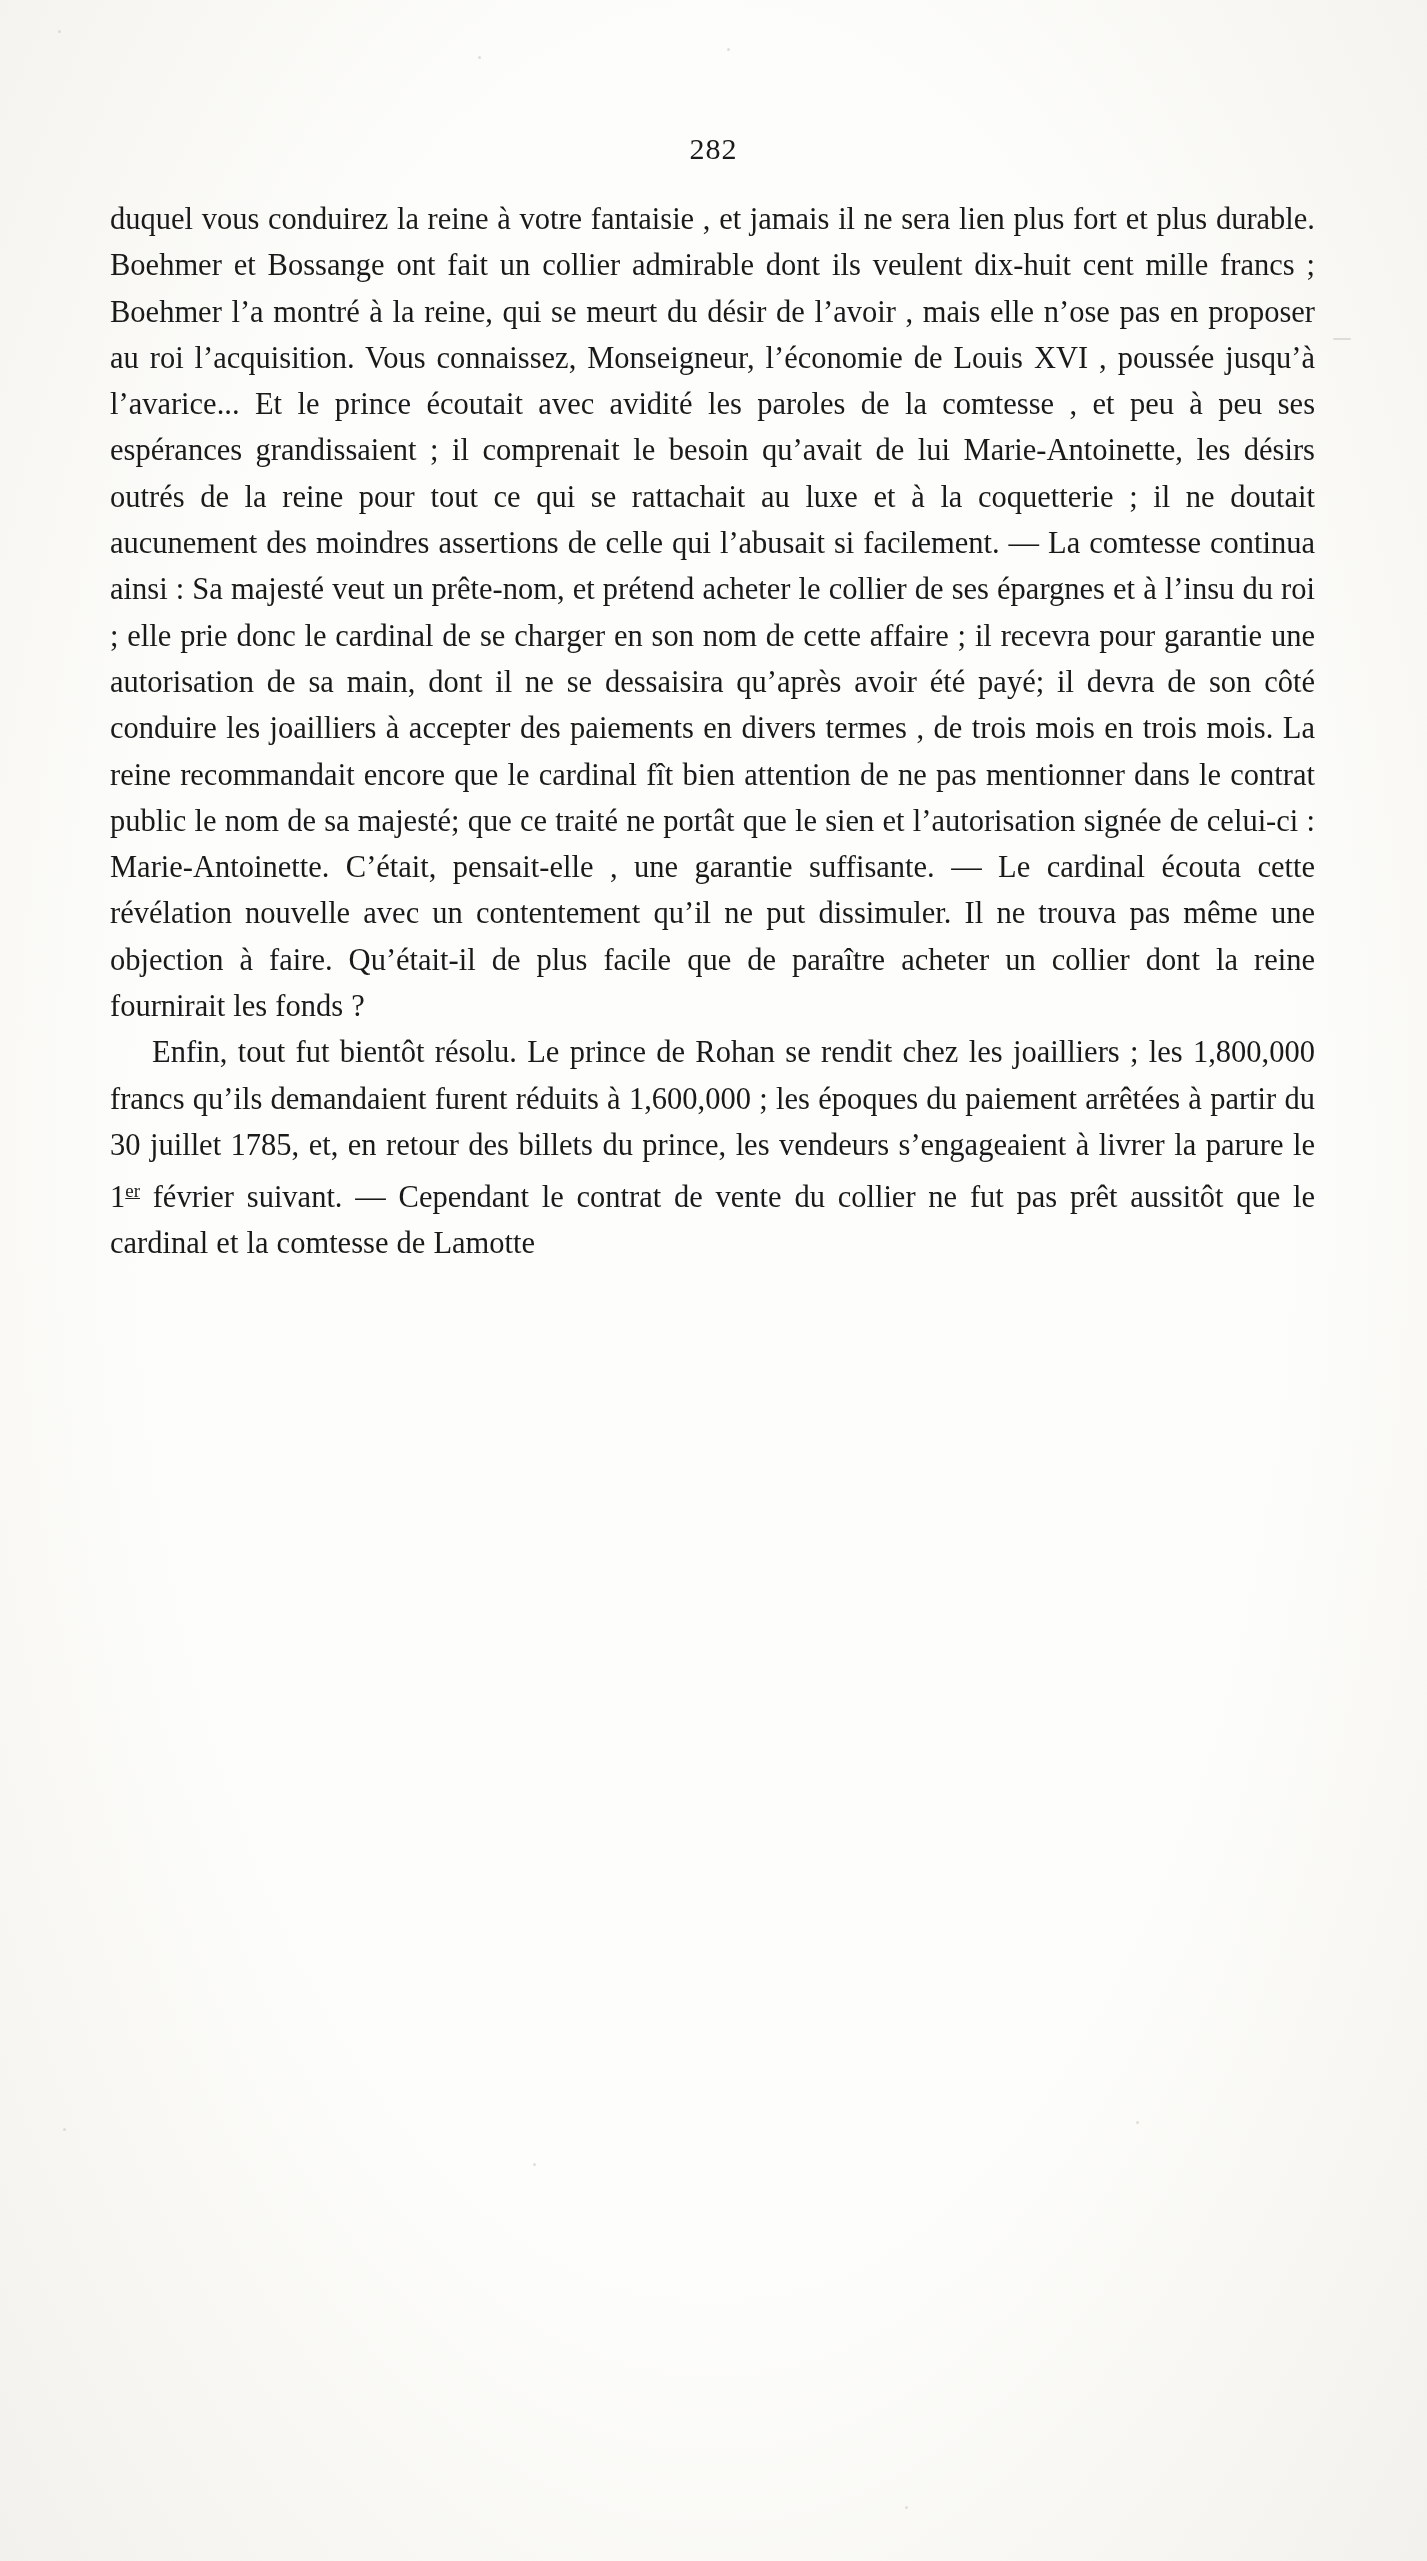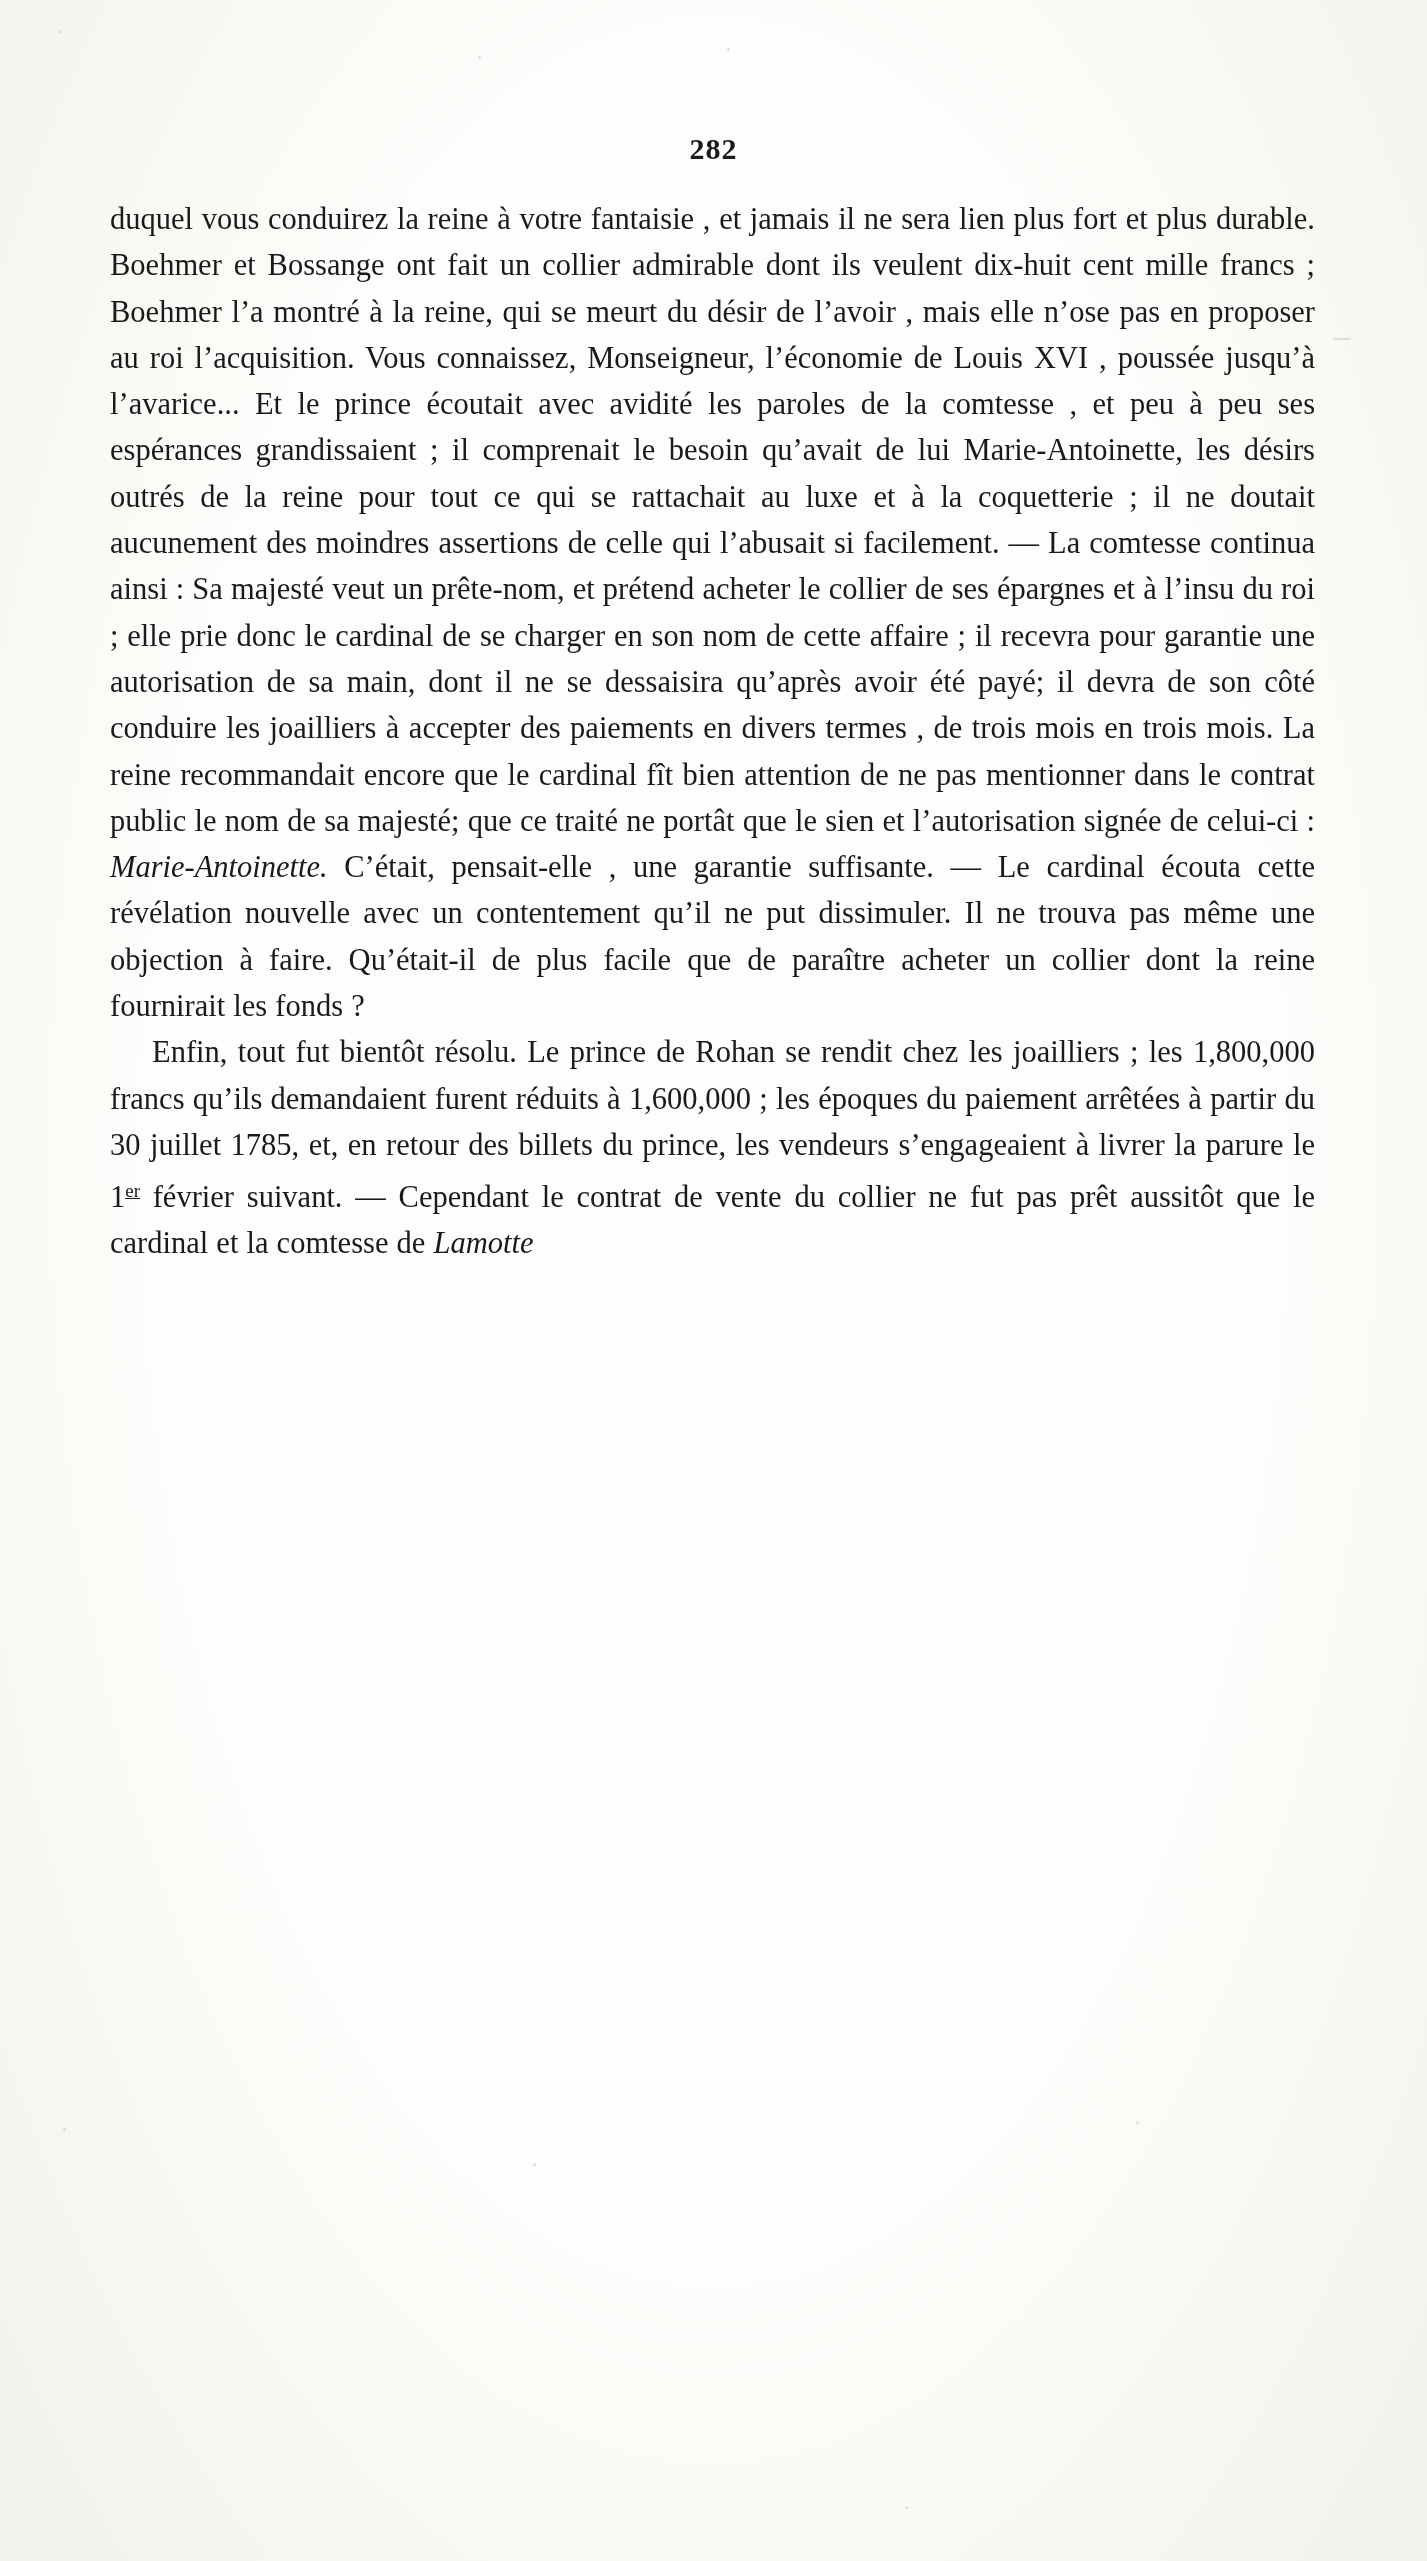--- a/index.html
+++ b/index.html
@@ -32,21 +32,20 @@
   }
   .page-number {
     position: absolute;
     top: 132px;
     left: 0;
     width: 1427px;
     text-align: center;
     font-size: 30px;
     letter-spacing: 1px;
     font-family: "Liberation Serif", serif;
-    font-weight: bold;
   }
   .text-block {
     position: absolute;
     top: 196px;
     left: 110px;
     width: 1205px;
   }
   .para {
     margin: 0;
     font-size: 30.5px;
@@ -55,21 +54,21 @@
     text-justify: inter-word;
     word-spacing: 0.5px;
     font-family: "Liberation Serif", serif;
   }
   .para.indent {
     text-indent: 42px;
   }
   .para + .para {
     margin-top: 0;
   }
-  .italic { font-style: italic; }
+  .italic { }
   .sup { font-size: 0.62em; vertical-align: 0.52em; text-decoration: underline; }
   
   .speck {
     position: absolute;
     background: #c9c6bd;
     border-radius: 50%;
     opacity: 0.55;
   }
 </style>
 </head>

